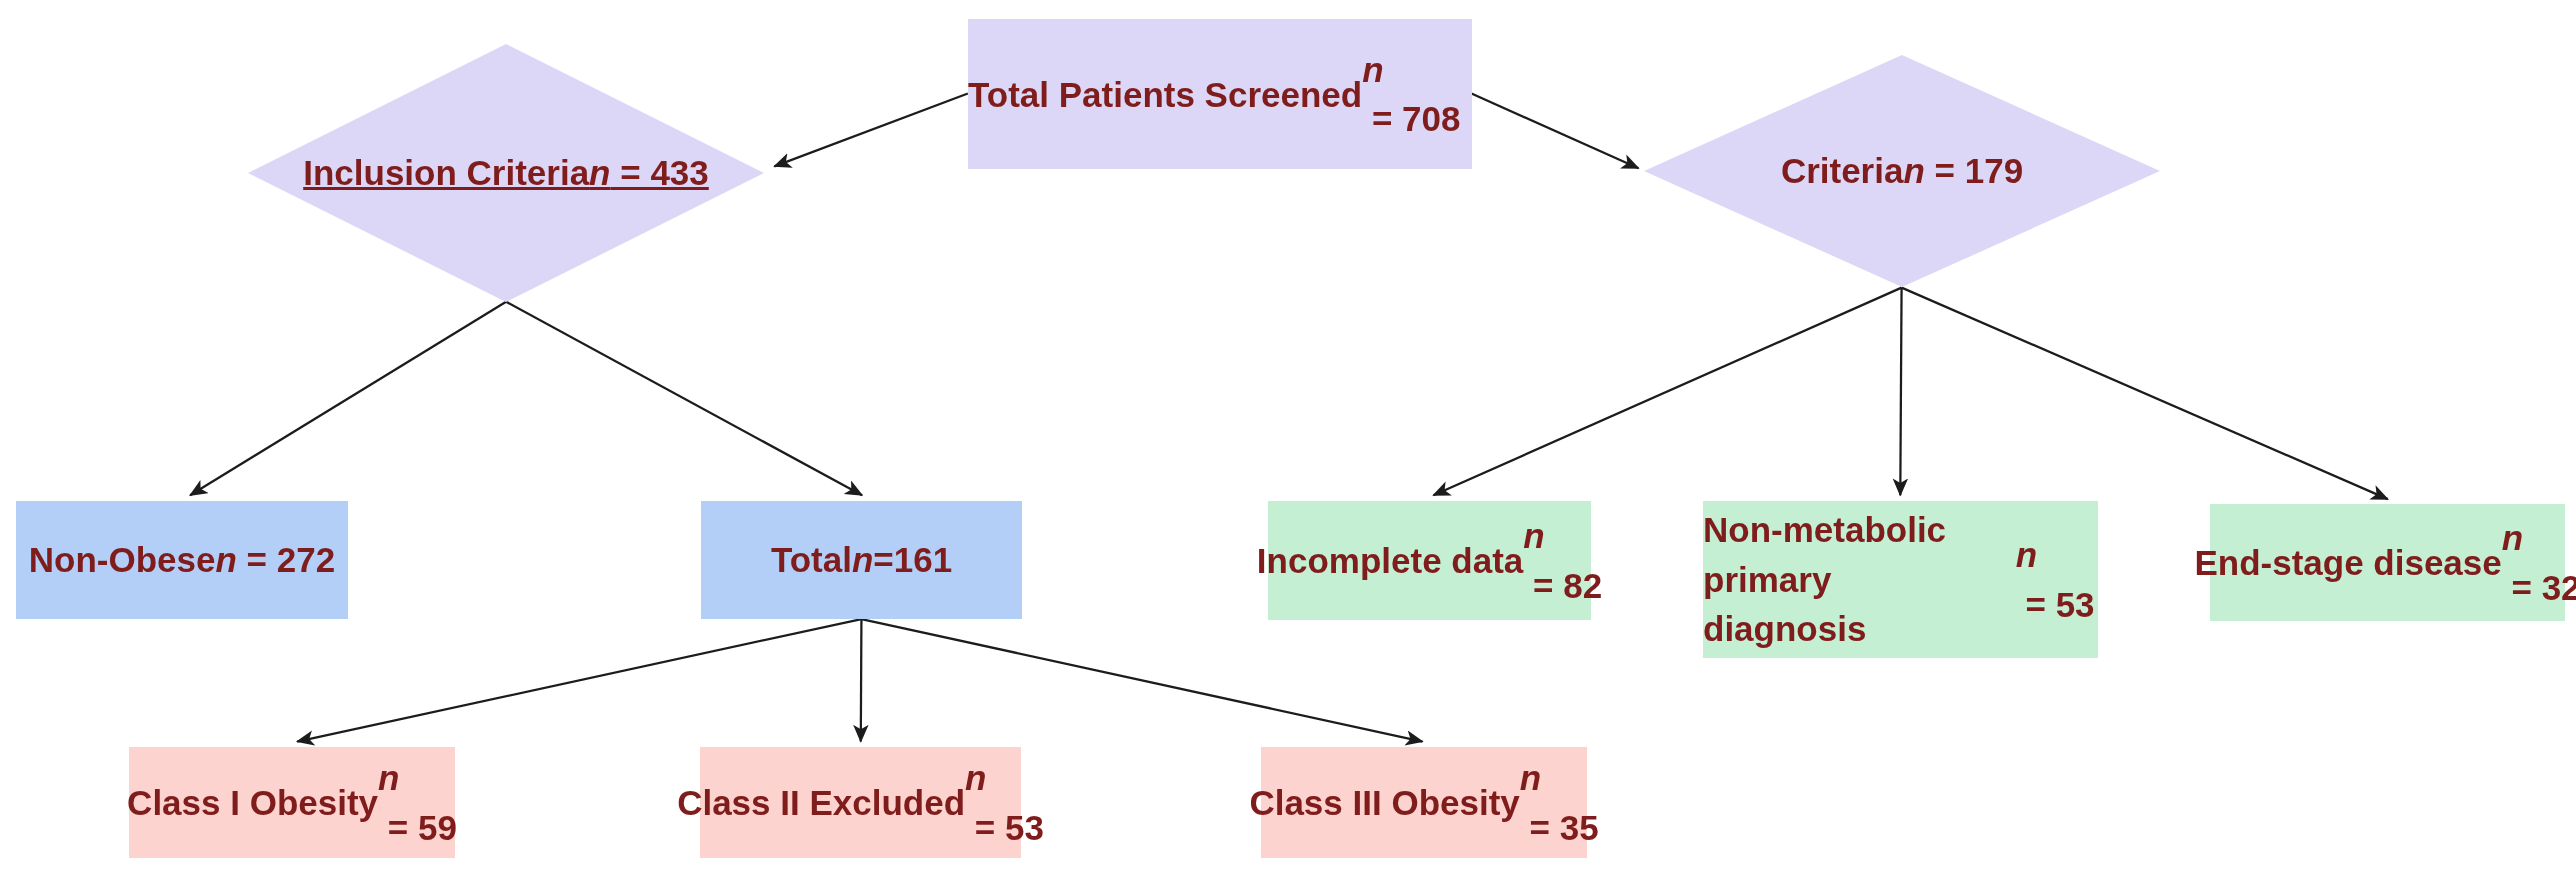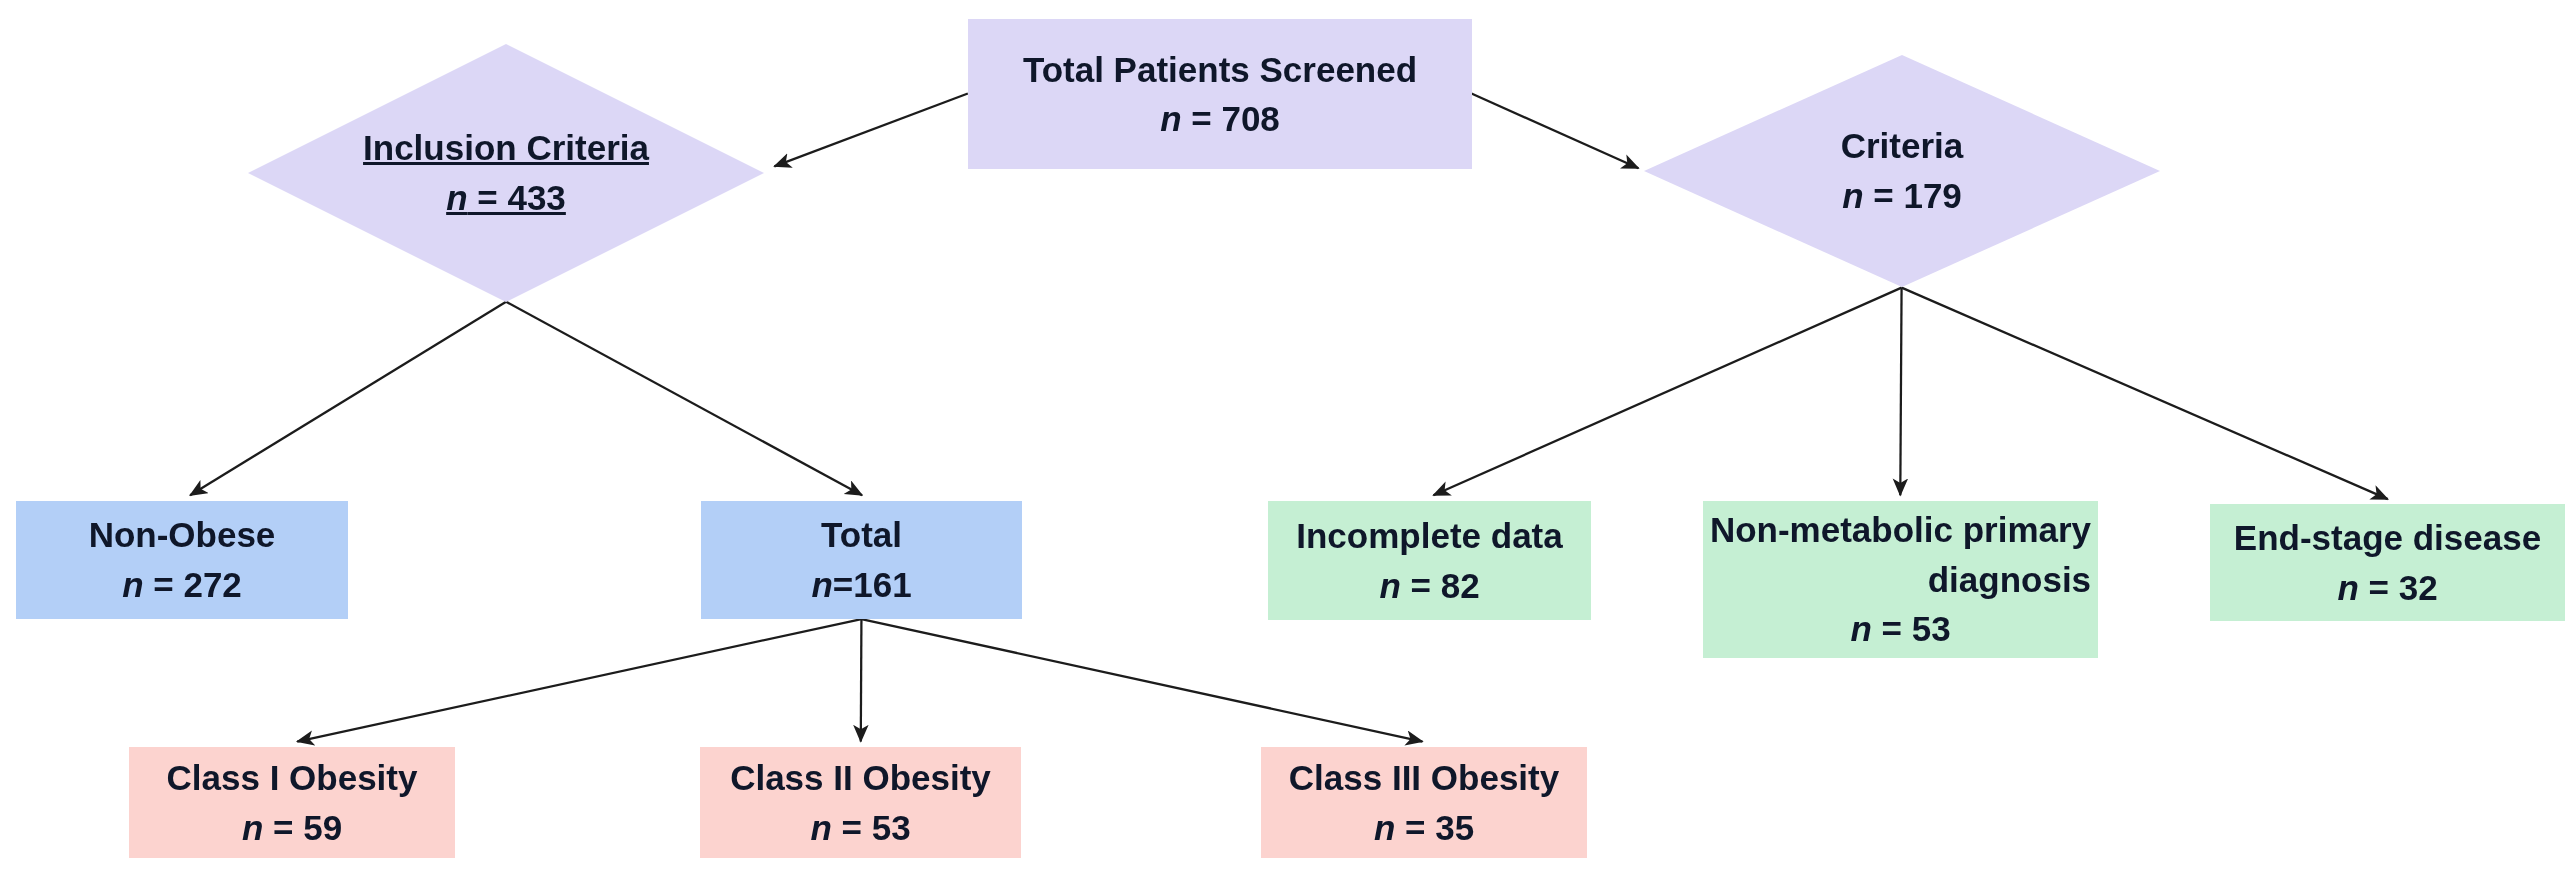--- a/index.html
+++ b/index.html
@@ -18,25 +18,25 @@
   svg.connectors {
     position: absolute;
     left: 0;
     top: 0;
     width: 2576px;
     height: 877px;
   }
   .node {
     position: absolute;
     display: flex;
-    flex-direction: column;
+    flex-direction: row;
     align-items: center;
     justify-content: center;
-    text-align: right;
-    color: #0f172a;
+    text-align: left;
+    color: #7f1d1d;
     font-weight: 700;
     font-size: 35px;
     line-height: 1.42;
   }
   .node .label { white-space: nowrap; }
   .node.wrap .label { white-space: pre-line; }
   .node .count i {
     font-style: italic;
     font-weight: 700;
   }
@@ -108,21 +108,21 @@
     <div class="label">End-stage disease</div>
     <div class="count"><i>n</i><span> = 32</span></div>
   </div>
 
   <div class="node rect" style="left: 129px; top: 747px; width: 326px; height: 111px; background-color: rgb(252, 211, 207);">
     <div class="label">Class I Obesity</div>
     <div class="count"><i>n</i><span> = 59</span></div>
   </div>
 
   <div class="node rect" style="left: 700px; top: 747px; width: 321px; height: 111px; background-color: rgb(252, 211, 207);">
-    <div class="label">Class II Obesity</div>
+    <div class="label">Class II Excluded</div>
     <div class="count"><i>n</i><span> = 53</span></div>
   </div>
 
   <div class="node rect" style="left: 1261px; top: 747px; width: 326px; height: 111px; background-color: rgb(252, 211, 207);">
     <div class="label">Class III Obesity</div>
     <div class="count"><i>n</i><span> = 35</span></div>
   </div>
 
 </div>
 

